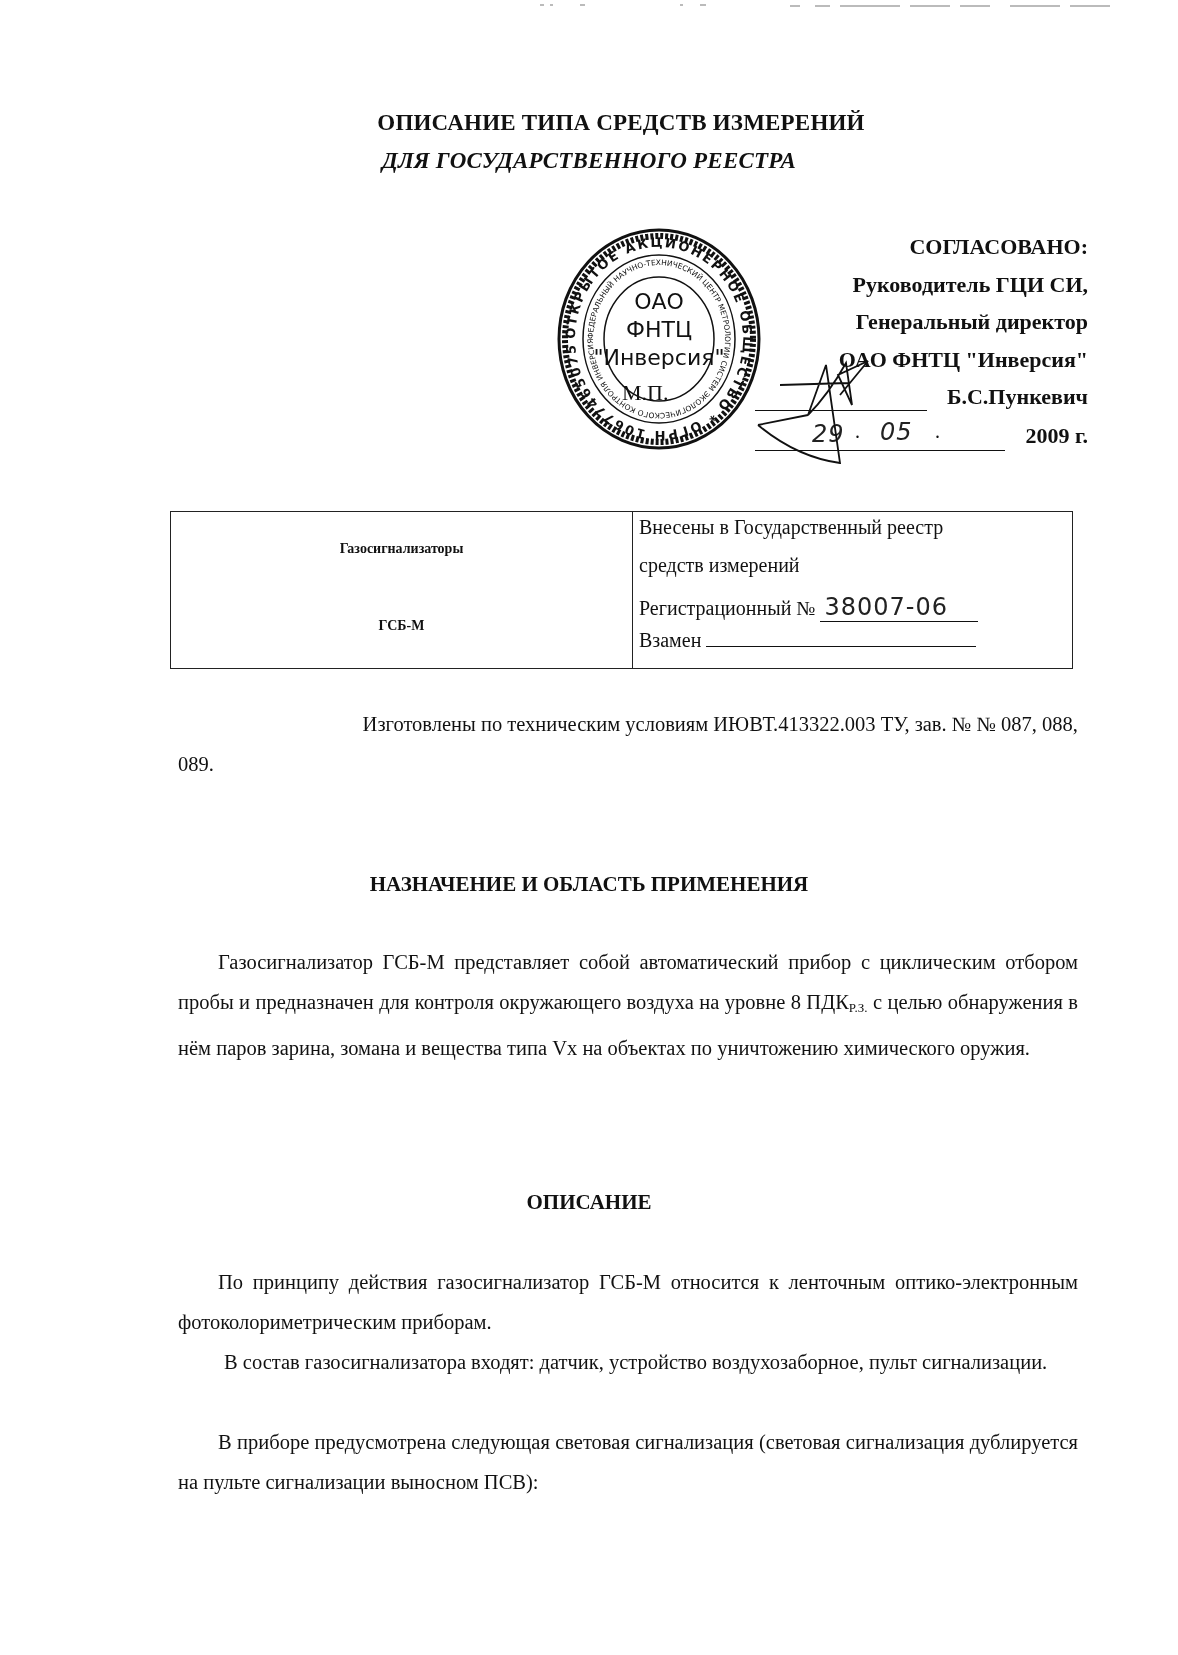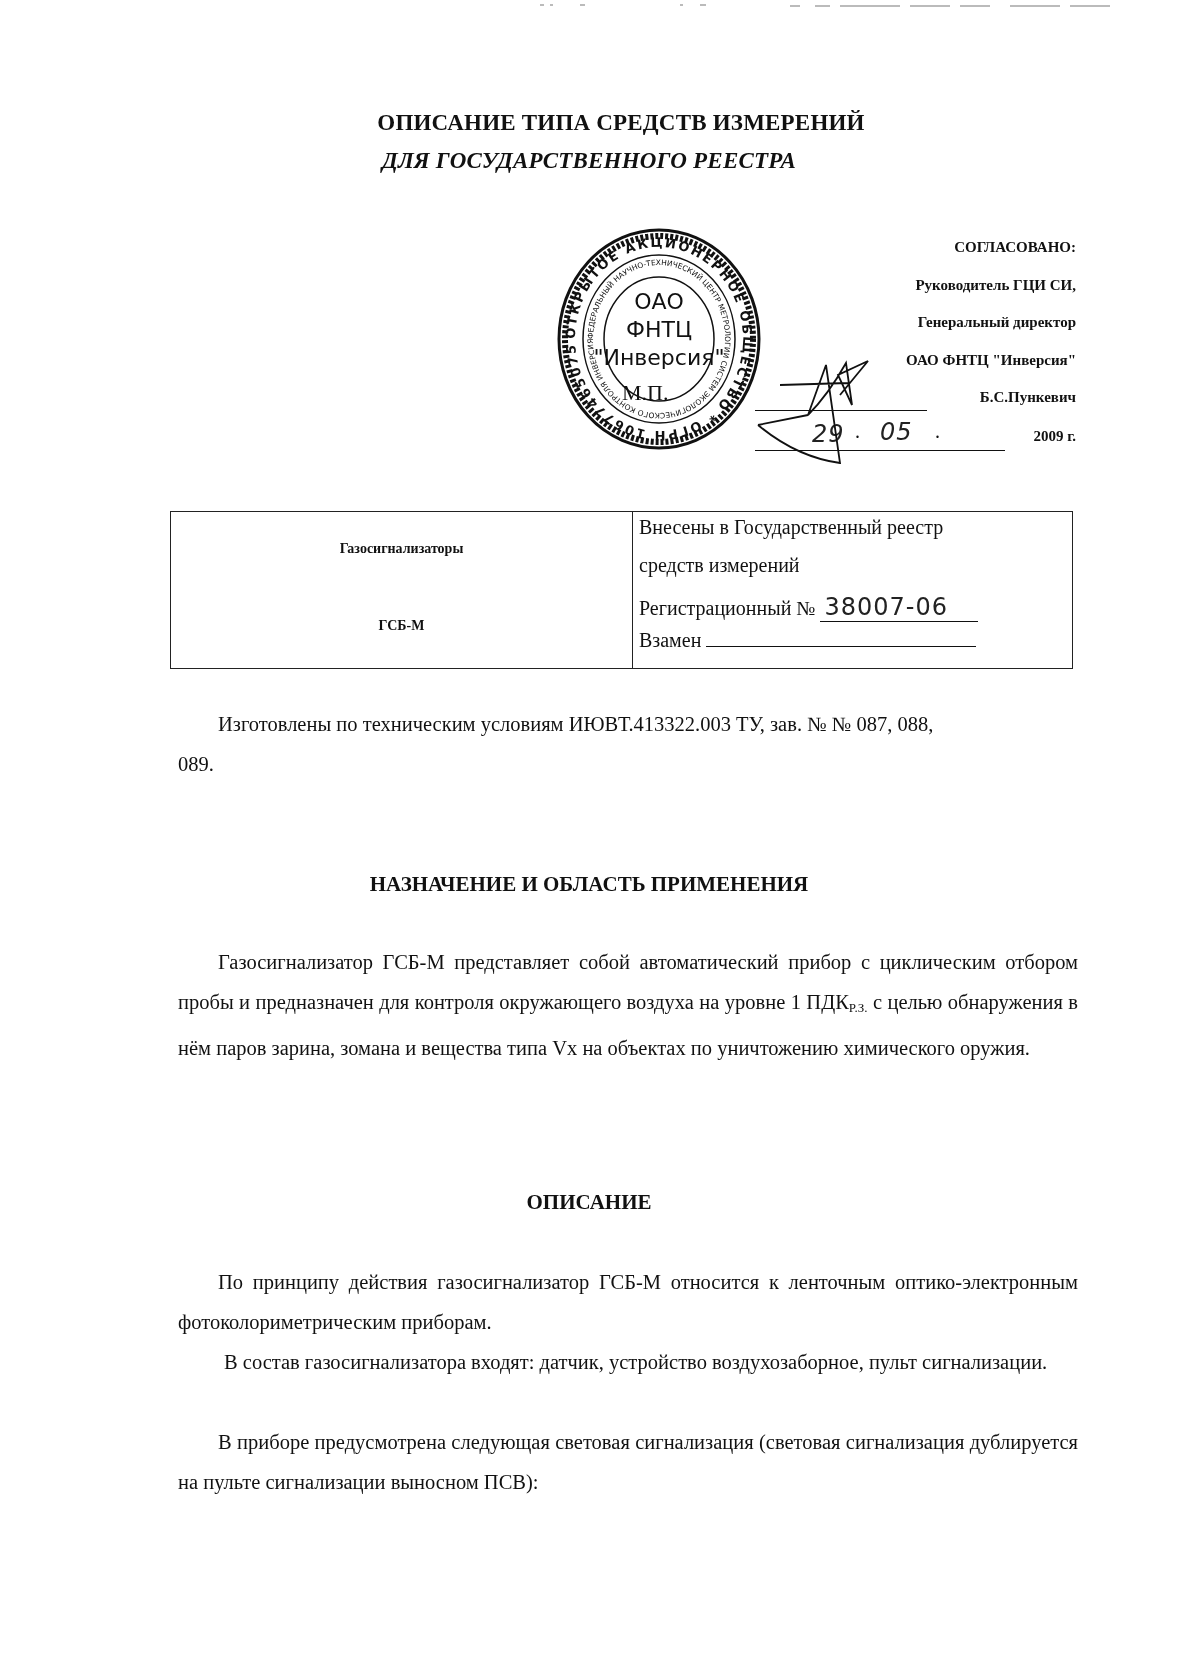--- a/index.html
+++ b/index.html
@@ -6,21 +6,21 @@
     body {
       width: 1178px; height: 1655px; position: relative; overflow: hidden;
       font-family: "Liberation Serif", "DejaVu Serif", serif; color: #111;
     }
     .abs { position: absolute; }
     .title {
       left: 0; width: 1178px; text-align: center;
       font-weight: bold; font-size: 23px; letter-spacing: 0.2px;
     }
     .approval {
-      right: 102px; text-align: right; font-weight: bold; font-size: 15px;
+      right: 90px; text-align: right; font-weight: bold; font-size: 22px;
       line-height: 38px;
     }
     .sig-line { border-bottom: 1.5px solid #111; height: 0; }
     .stamp { left: 556px; top: 226px; width: 206px; height: 226px; }
     .table-box {
       left: 170px; top: 511px; width: 903px; height: 158px;
       border: 1.5px solid #222; box-sizing: border-box; display: flex;
     }
     .cell-left {
       width: 461px; border-right: 1.5px solid #222; position: relative;
@@ -124,24 +124,24 @@
       <span>Регистрационный №</span>
       <span class="handwriting" style="display:inline-block;border-bottom:1.5px solid #111;padding:0 4px;min-width:150px;">38007-06</span>
     </div>
     <div class="abs" style="left:6px;top:116px;white-space:nowrap;">
       <span>Взамен</span>
       <span style="display:inline-block;width:270px;border-bottom:1.5px solid #111;height:18px;vertical-align:baseline;"></span>
     </div>
   </div>
 </div>
 
-<div class="abs para indent" style="top:704px;white-space:nowrap;text-align:left;">Изготовлены  по  техническим условиям ИЮВТ.413322.003 ТУ,  зав. № № 087, 088,</div>
+<div class="abs para indent" style="top:704px;white-space:nowrap;text-align:right;">Изготовлены  по  техническим условиям ИЮВТ.413322.003 ТУ,  зав. № № 087, 088,</div>
 <div class="abs para" style="top:744px;">089.</div>
 
 <div class="abs heading" style="top:872px;">НАЗНАЧЕНИЕ И ОБЛАСТЬ ПРИМЕНЕНИЯ</div>
 <div class="abs para indent" style="top:942px;">
-  <span>Газосигнализатор ГСБ-М представляет собой автоматический прибор с циклическим отбором пробы и предназначен для контроля окружающего воздуха на уровне 1 ПДК</span><span class="sub">Р.З.</span><span> с целью обнаружения в нём паров зарина, зомана и вещества типа Vx  на объектах по уничтожению химического оружия.</span>
+  <span>Газосигнализатор ГСБ-М представляет собой автоматический прибор с циклическим отбором пробы и предназначен для контроля окружающего воздуха на уровне 8 ПДК</span><span class="sub">Р.З.</span><span> с целью обнаружения в нём паров зарина, зомана и вещества типа Vx  на объектах по уничтожению химического оружия.</span>
 </div>
 
 <div class="abs heading" style="top:1190px;">ОПИСАНИЕ</div>
 <div class="abs para indent" style="top:1262px;">По принципу действия газосигнализатор ГСБ-М относится к ленточным оптико-электронным фотоколориметрическим приборам.</div>
 <div class="abs para indent" style="top:1342px;text-indent:46px;">В состав газосигнализатора входят: датчик, устройство воздухозаборное,  пульт сигнализации.</div>
 <div class="abs para indent" style="top:1422px;">В приборе предусмотрена  следующая  световая сигнализация (световая сигнализация дублируется на пульте сигнализации выносном ПСВ):</div>
 
 </body></html>

